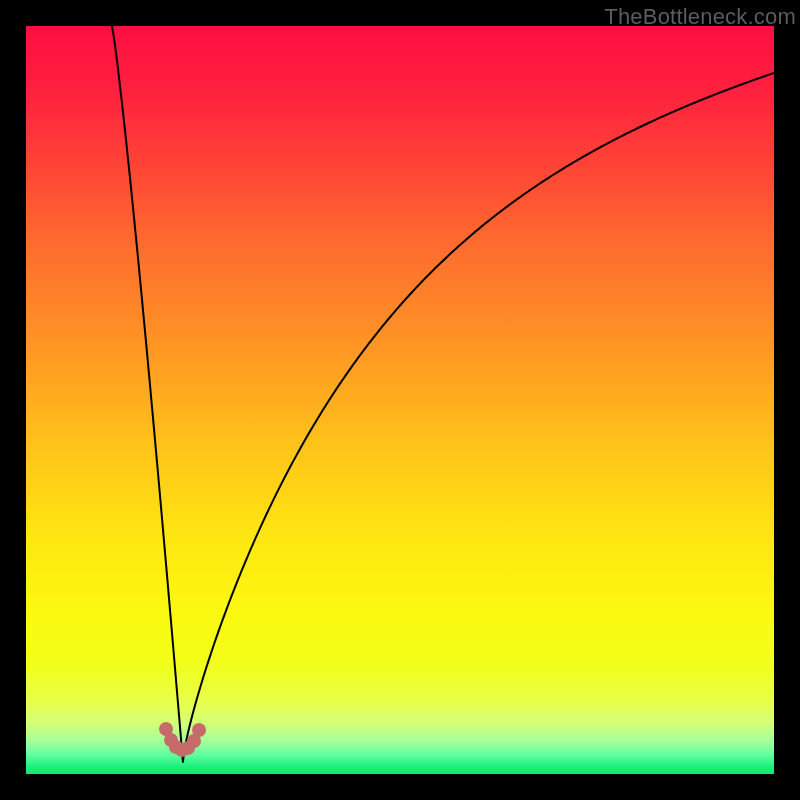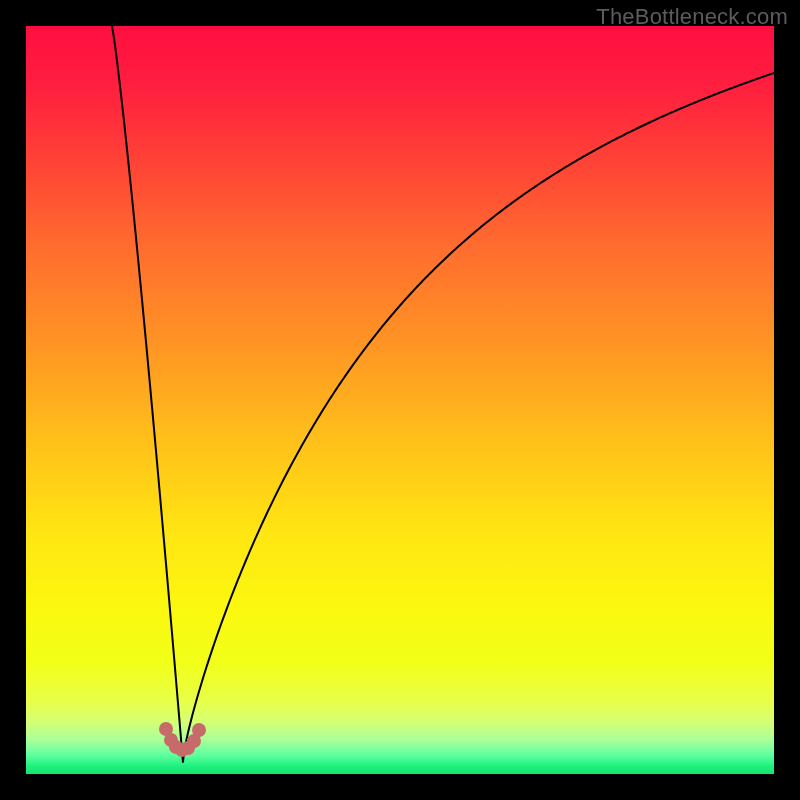--- a/index.html
+++ b/index.html
@@ -21,21 +21,21 @@
   .plot {
     position: absolute;
     left: 26px;
     top: 26px;
     width: 748px;
     height: 748px;
   }
   .watermark {
     position: absolute;
     top: 4px;
-    right: 12px;
+    right: 4px;
     color: #5c5c5c;
     font-size: 22px;
     font-weight: 500;
     letter-spacing: 0.2px;
     user-select: none;
   }
 </style>
 </head>
 <body>
 

